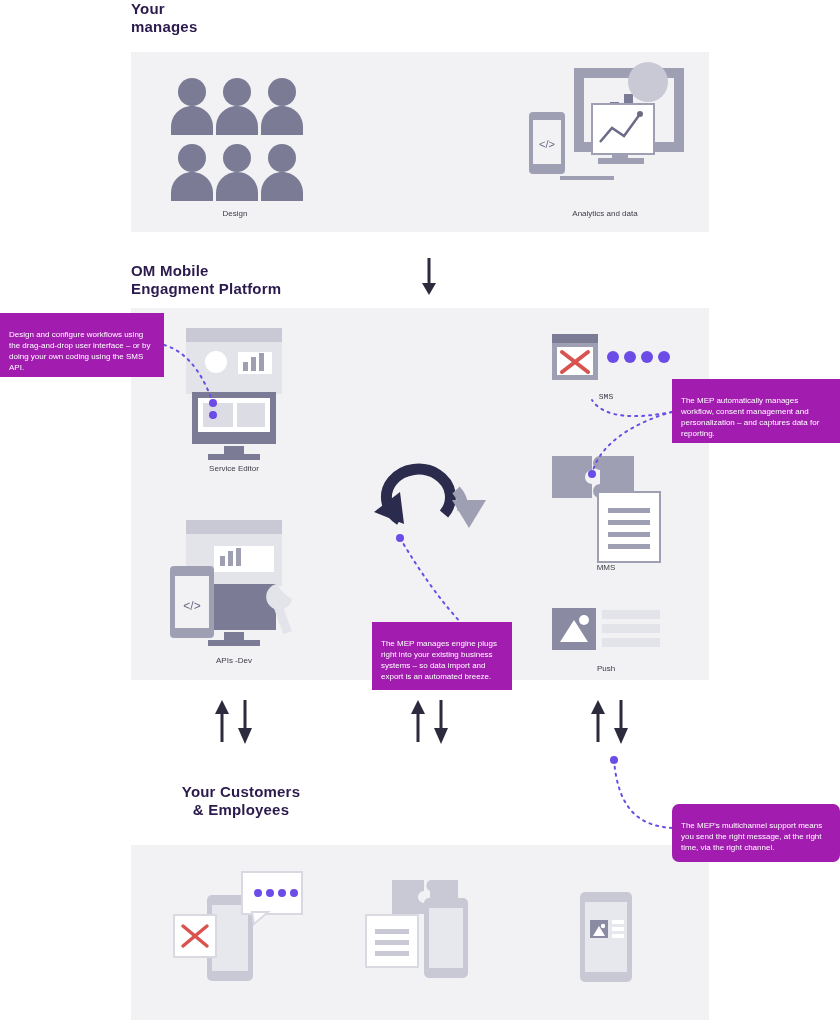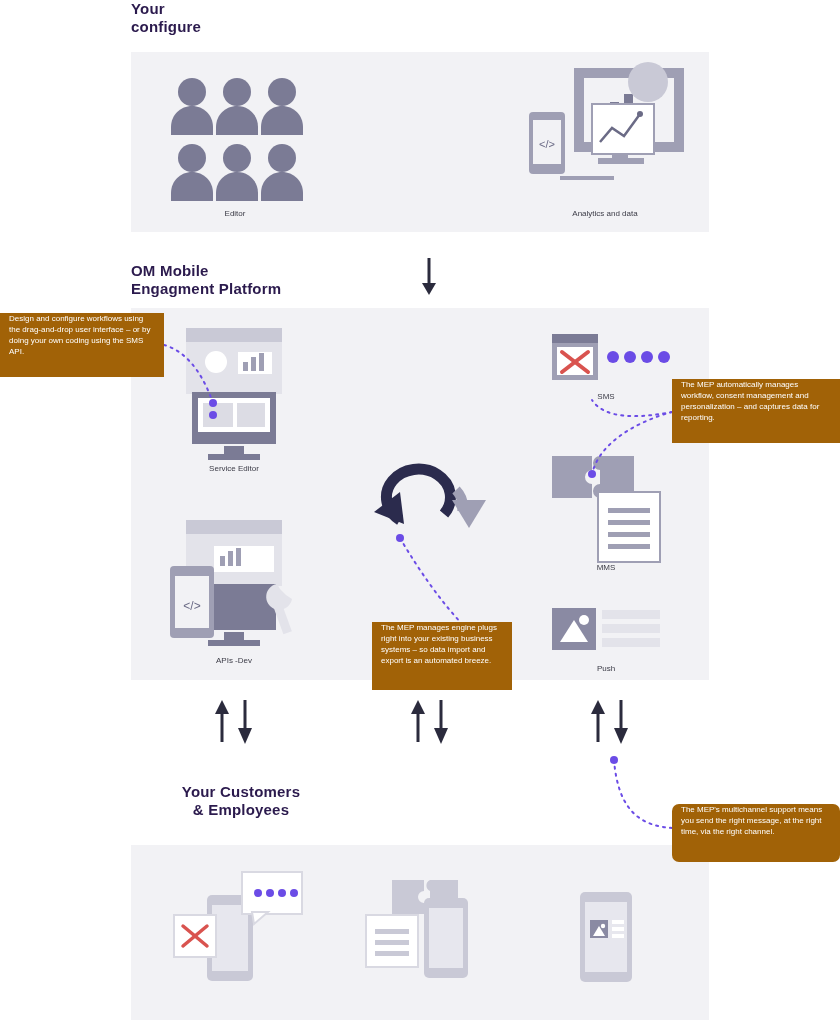--- a/index.html
+++ b/index.html
@@ -47,25 +47,25 @@
     position: absolute;
     color: #3b3b46;
     font-size: 8px;
     text-align: center;
     line-height: 10px;
   }
 
   
   .callout {
     position: absolute;
-    background: #a16207;
+    background: #a21caf;
     color: #ffffff;
     font-size: 8px;
     line-height: 11px;
-    padding: 0 9px;
+    padding: 16px 9px;
     box-sizing: border-box;
   }
   #callout-design  { left: 0px;   top: 313px; width: 164px; height: 64px; }
   #callout-manages { left: 672px; top: 379px; width: 168px; height: 64px; }
   #callout-engine  { left: 372px; top: 622px; width: 140px; height: 68px; }
   #callout-channel { left: 672px; top: 804px; width: 168px; height: 58px; border-radius: 7px; }
 
   
   .svg-layer { position: absolute; left: 0; top: 0; }
 </style>
@@ -73,21 +73,21 @@
 <body>
 
 <div class="canvas">
 
   <div class="panel" id="panel-business"></div>
   <div class="panel" id="panel-mep"></div>
   <div class="panel" id="panel-customers"></div>
 
   <div class="heading" id="heading-your-business">
     <div>Your</div>
-    <div>configure</div>
+    <div>manages</div>
   </div>
   <div class="heading" id="heading-mep">
     <div>OM Mobile</div>
     <div>Engagment Platform</div>
   </div>
   <div class="heading" id="heading-customers">
     <div>Your Customers</div>
     <div>&amp; Employees</div>
   </div>
 
@@ -312,26 +312,26 @@
       <polygon points="593,936 599,926 605,936" fill="#ffffff"></polygon>
       <circle cx="603" cy="926" r="2.2" fill="#ffffff"></circle>
       <g fill="#ffffff">
         <rect x="612" y="920" width="12" height="4"></rect>
         <rect x="612" y="927" width="12" height="4"></rect>
         <rect x="612" y="934" width="12" height="4"></rect>
       </g>
     </g>
   </svg>
 
-  <div class="caption" style="left:196px; top:209px; width:78px;">Editor</div>
+  <div class="caption" style="left:196px; top:209px; width:78px;">Design</div>
   <div class="caption" style="left:552px; top:209px; width:106px;">Analytics and data</div>
 
   <div class="caption" style="left:186px; top:464px; width:96px;">Service Editor</div>
   <div class="caption" style="left:186px; top:656px; width:96px;text-align:center;">APIs -Dev</div>
-  <div class="caption" style="left:576px; top:392px; width:60px;">SMS</div>
+  <div class="caption" style="left:576px; top:392px; width:60px;font-family:Liberation Mono, monospace;">SMS</div>
   <div class="caption" style="left:576px; top:563px; width:60px;">MMS</div>
   <div class="caption" style="left:576px; top:656px; width:60px;margin-top:8px;">Push</div>
 
   <div class="callout" id="callout-design">Design and configure workflows using the drag-and-drop user interface – or by doing your own coding using the SMS API.</div>
   <div class="callout" id="callout-manages">The MEP automatically manages workflow, consent management and personalization – and captures data for reporting.</div>
   <div class="callout" id="callout-engine">The MEP manages engine plugs right into your existing business systems – so data import and export is an automated breeze.</div>
   <div class="callout" id="callout-channel">The MEP's multichannel support means you send the right message, at the right time, via the right channel.</div>
 
 </div>
 

